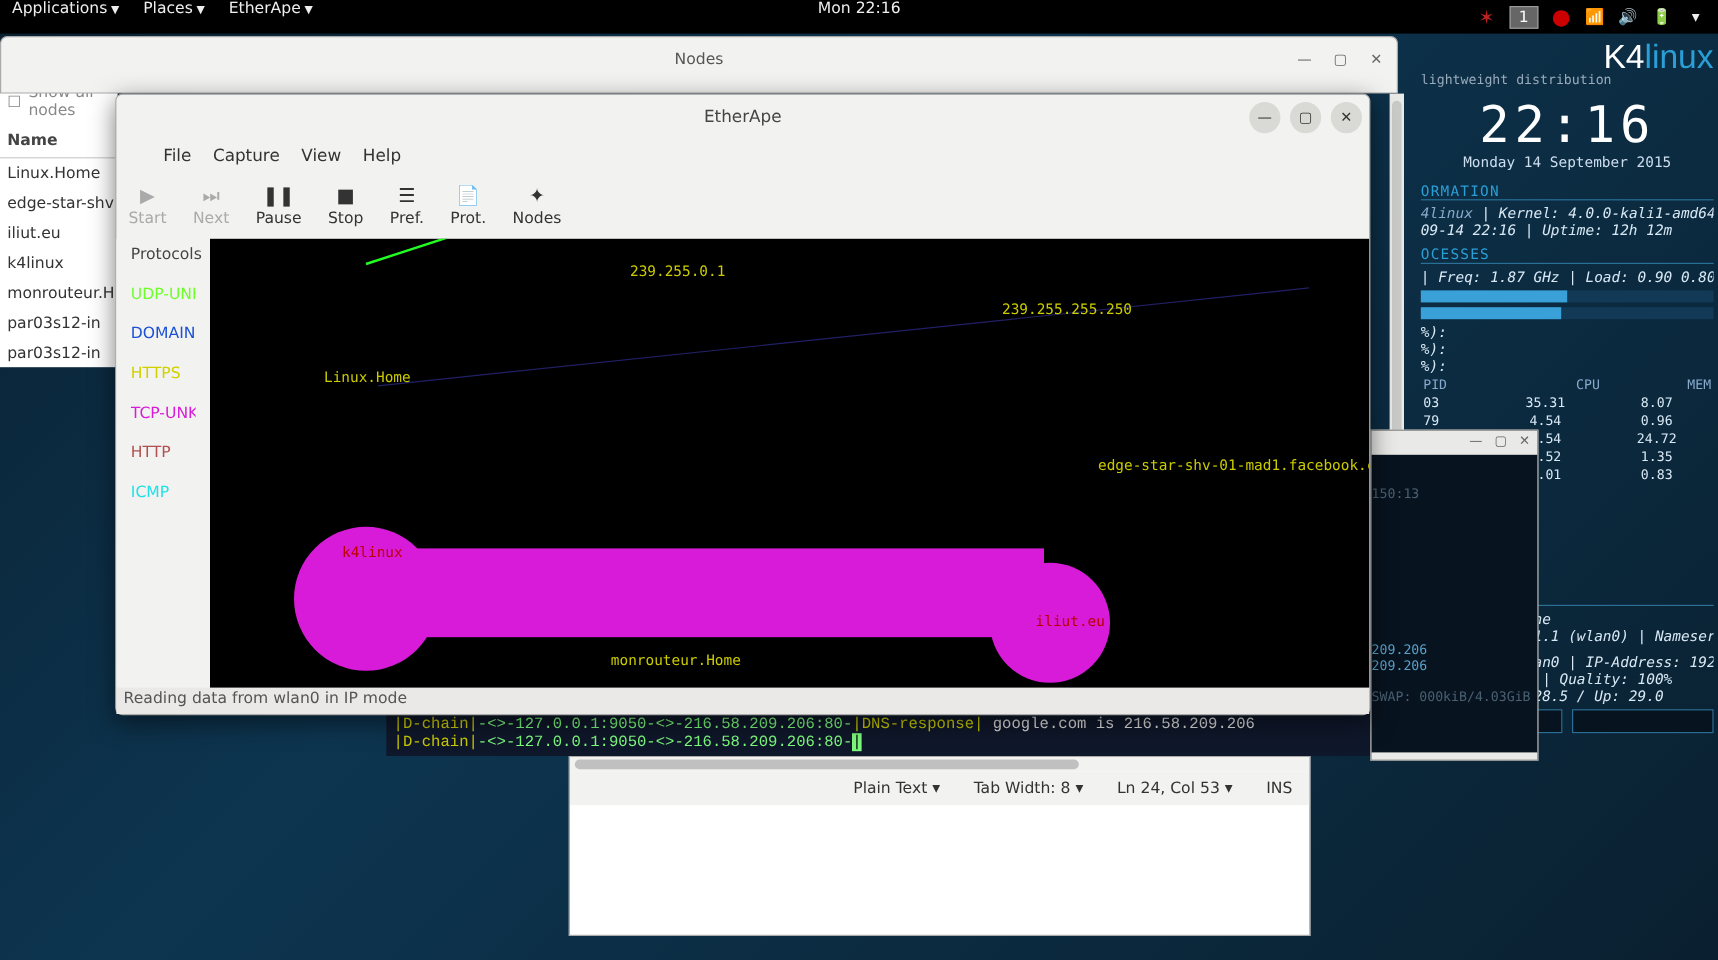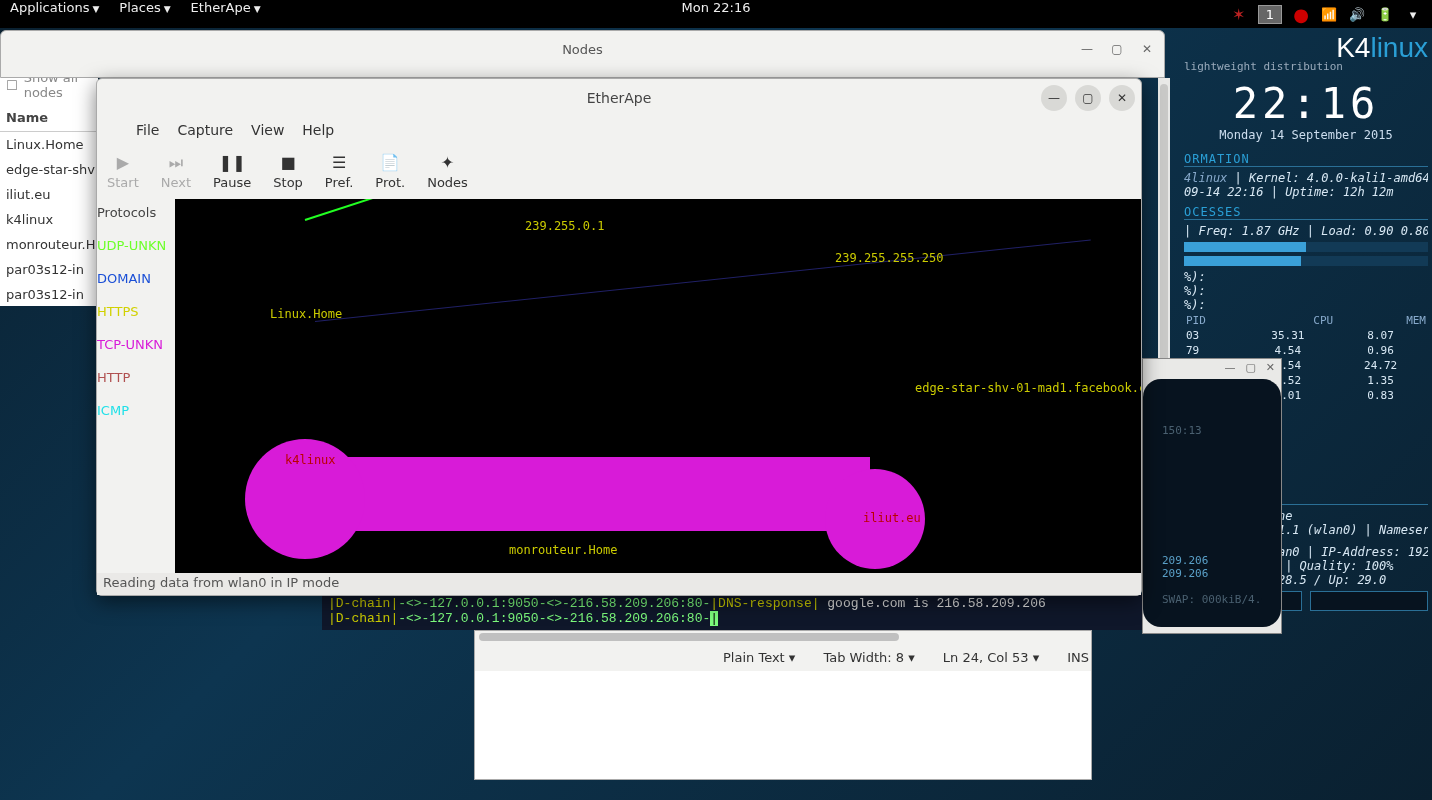--- a/index.html
+++ b/index.html
@@ -73,21 +73,21 @@
 
 .menubar { height: 26px; display: flex; align-items: center; padding: 0 8px; gap: 18px; color: #333; font-size: 14px; margin-left: 31px; }
 .menubar span { cursor: pointer; }
 
 .toolbar { height: 56px; display: flex; align-items: center; padding: 0 10px; gap: 22px; }
 .tbtn { display: flex; flex-direction: column; align-items: center; font-size: 13px; color: #333; cursor: pointer; gap: 2px; }
 .tbtn.disabled { color: #aaa; }
 .tbtn .ticon { font-size: 16px; height: 20px; }
 
 .main-area { flex: 1; display: flex; background: #f2f2f0; }
-.proto-panel { width: 78px; padding: 6px 0; font-size: 13px; }
+.proto-panel { width: 78px; padding: 6px 12px; font-size: 13px; }
 .proto-panel .ptitle { color: #444; margin-bottom: 10px; }
 .proto-panel .prot { margin: 18px 0; font-size: 13px; white-space: nowrap; overflow: hidden; }
 
 .graph-canvas {
   flex: 1; background: #000; position: relative; overflow: hidden;
 }
 .node-label { position: absolute; font-size: 12px; font-family: monospace; white-space: nowrap; }
 
 .big-link {
   position: absolute; left: 70px; top: 240px; width: 680px; height: 110px;
@@ -127,29 +127,29 @@
 
 
 .editor {
   position: absolute; top: 630px; left: 474px; width: 618px; height: 150px;
   background: #fff; border: 1px solid #aaa; z-index: 7;
   display: flex; flex-direction: column;
 }
 .editor .body { flex: 1; font-family: monospace; font-size: 14px; color: #333; padding: 4px 8px; white-space: pre; overflow: hidden; }
 .editor .sb { height: 12px; background: #f2f2f0; }
 .editor .sb .thumb { width: 420px; height: 8px; background: #c0c0c0; border-radius: 4px; margin: 2px 4px; }
-.editor .status { height: 28px; display: flex; align-items: center; justify-content: flex-end; gap: 28px; padding: 0 2px; color: #333; font-size: 13px; background: #f2f2f0; }
+.editor .status { height: 28px; display: flex; align-items: center; justify-content: flex-end; gap: 28px; padding: 0 14px; color: #333; font-size: 13px; background: #f2f2f0; }
 
 
 .mini-term {
   position: absolute; top: 358px; left: 1142px; width: 140px; height: 276px;
   background: #e9e9e7; border: 1px solid #888; z-index: 9;
 }
 .mini-term .mtb { height: 20px; display: flex; justify-content: flex-end; gap: 10px; padding: 2px 6px; color: #666; font-size: 11px; }
-.mini-term .mbody { background: #07131f; color: #5aa0c8; font-family: monospace; font-size: 11px; height: 248px; padding: 19px; overflow: hidden; border-radius: 18px; }
+.mini-term .mbody { background: #07131f; color: #5aa0c8; font-family: monospace; font-size: 11px; height: 248px; padding: 0; overflow: hidden; }
 .mini-term .mbody .mln { white-space: nowrap; overflow: hidden; }
 .mini-term .mbody .pale { color: #4a6070; }
 
 
 .conky {
   position: absolute; top: 28px; right: 0; width: 250px; height: 772px;
   color: #cfe8ff; font-family: monospace; font-size: 12px;
   z-index: 3; padding: 4px 4px 4px 2px;
 }
 .conky .brand { text-align: right; font-size: 28px; color: #fff; font-family: sans-serif; }

